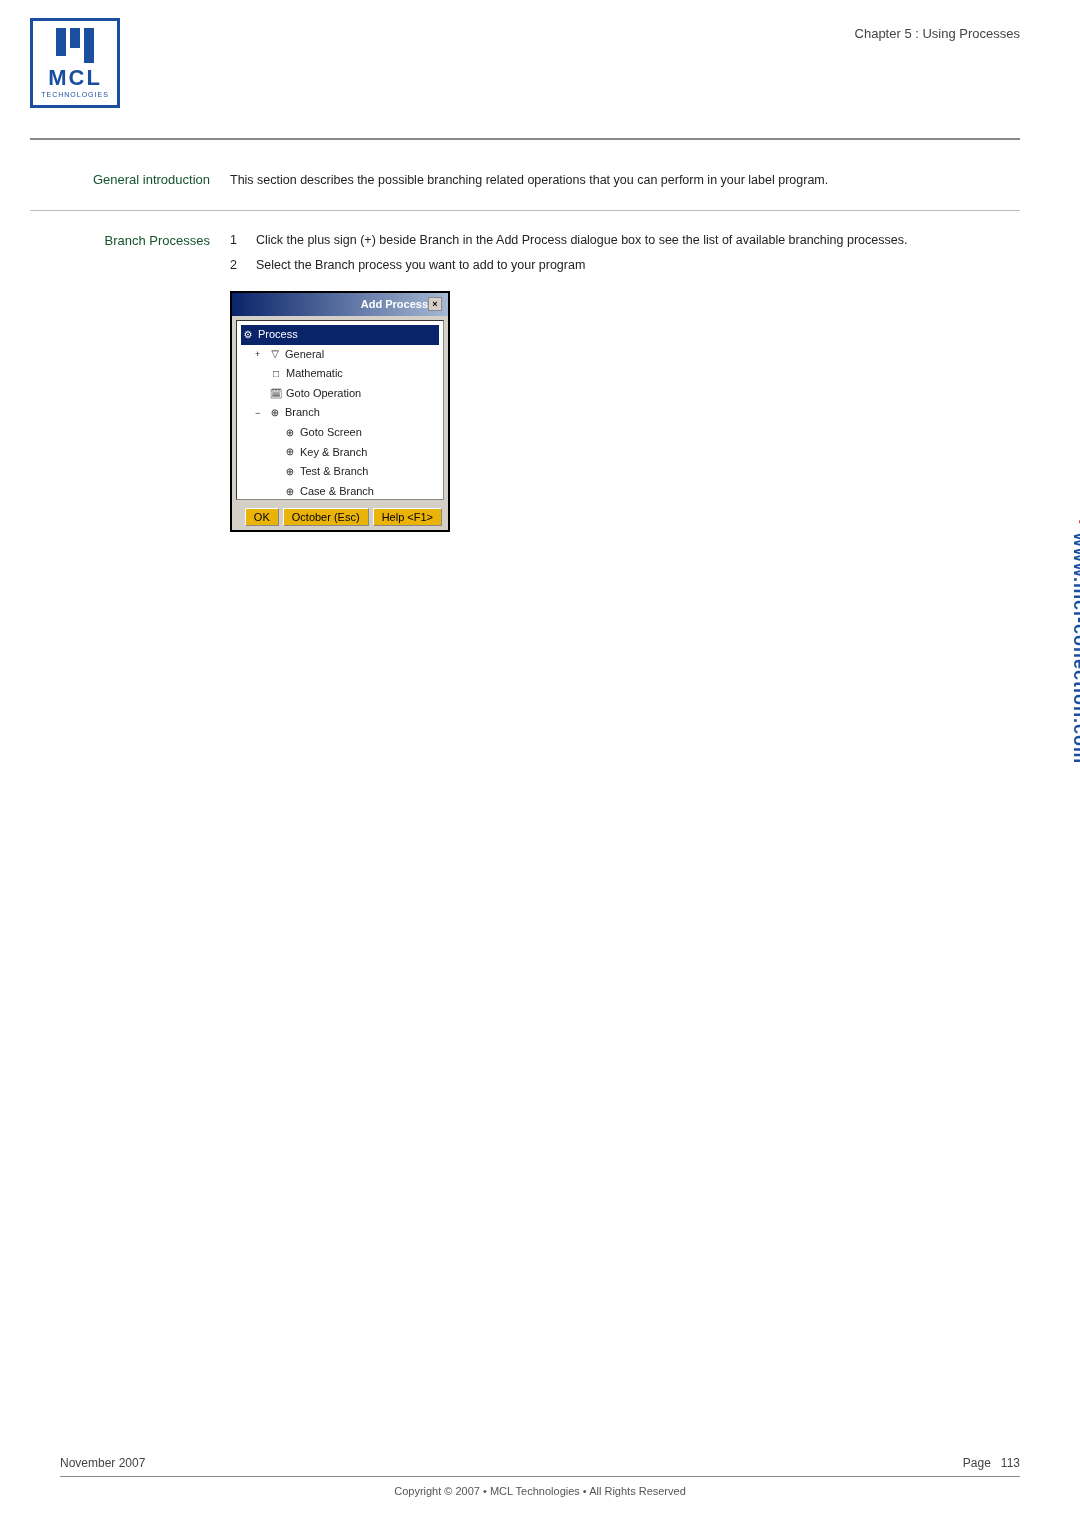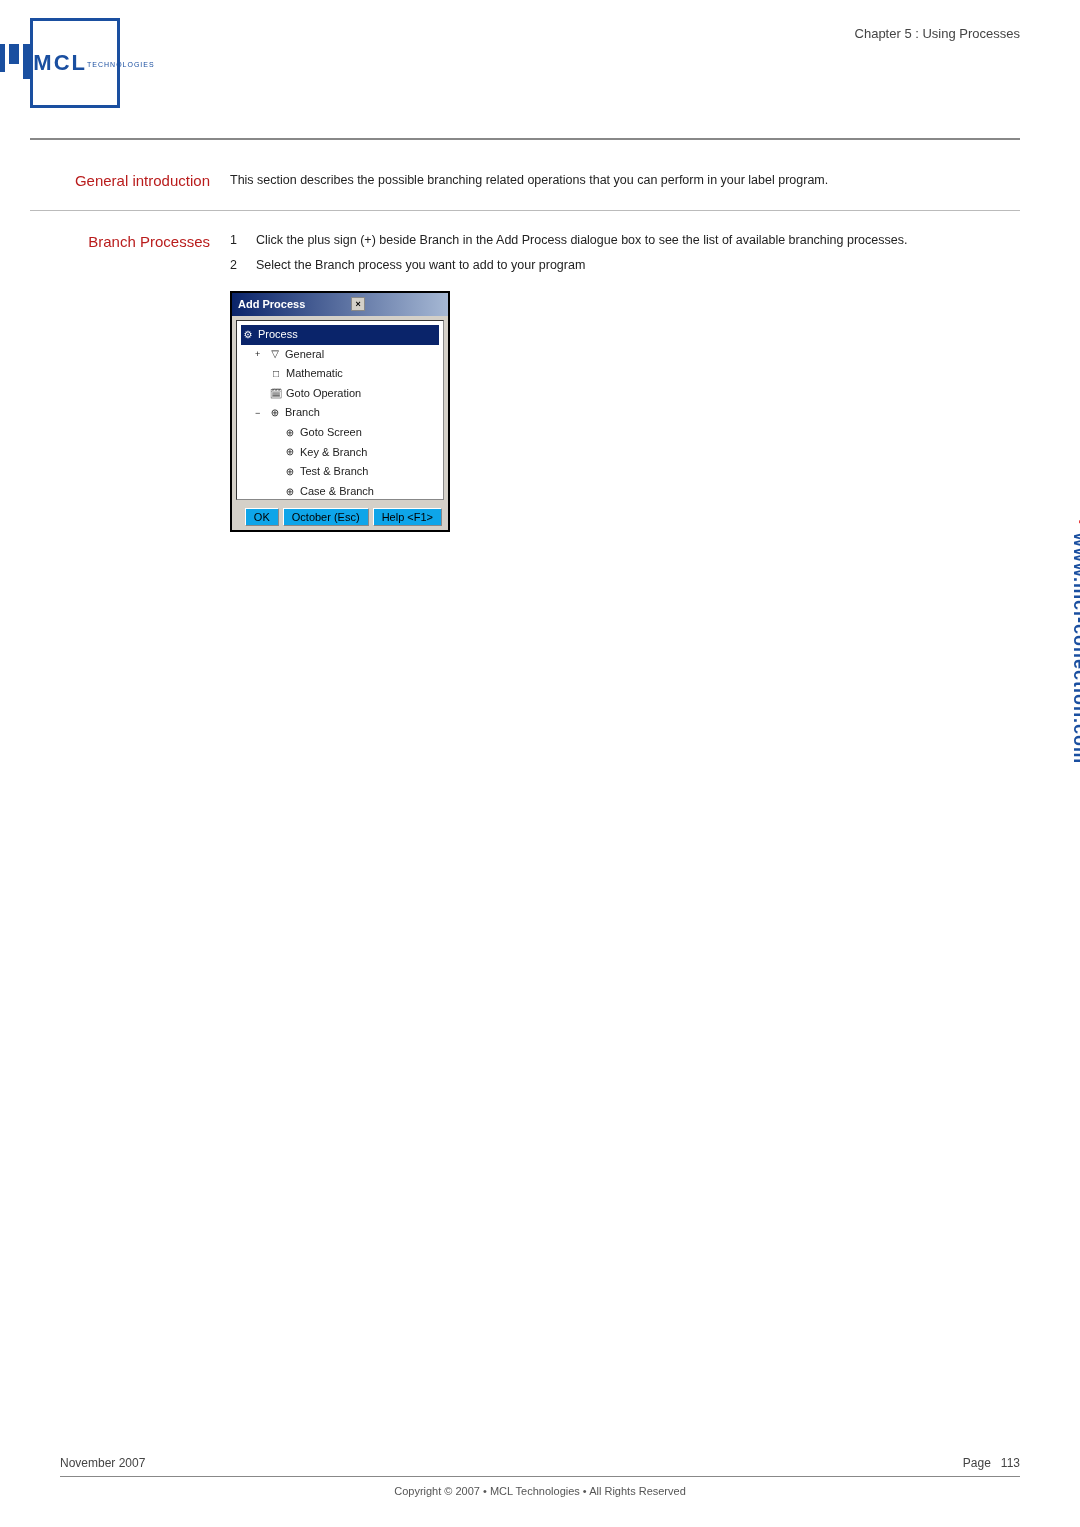--- a/index.html
+++ b/index.html
@@ -20,21 +20,21 @@
       align-items: flex-start;
       padding: 18px 60px 10px 30px;
       border-bottom: none;
     }
 
     .logo-box {
       width: 90px;
       height: 90px;
       border: 3px solid #1a4fa0;
       display: flex;
-      flex-direction: row;
+      flex-direction: column;
       align-items: center;
       justify-content: center;
       padding: 6px;
     }
 
     .logo-bars {
       display: flex;
       gap: 4px;
       margin-bottom: 4px;
     }
@@ -90,22 +90,22 @@
 
     .content-row {
       display: flex;
       border-bottom: 1px solid #bbb;
       padding: 20px 0;
     }
 
     .row-label {
       width: 200px;
       min-width: 200px;
-      color: #b91c1c;
-      font-size: 15px;
+      color: #14532d;
+      font-size: 13px;
       padding-top: 2px;
       padding-right: 20px;
       text-align: right;
     }
 
     .row-content {
       flex: 1;
       font-size: 12.5px;
       line-height: 1.6;
       color: #222;
@@ -148,23 +148,22 @@
       font-size: 11px;
     }
 
     .dialog-title-bar {
       background: linear-gradient(to right, #0a246a, #a6b8d4);
       color: #fff;
       font-size: 11px;
       font-weight: bold;
       padding: 3px 6px;
       display: flex;
-      justify-content: flex-start;
+      justify-content: flex-end;
       align-items: center;
-      gap: 46px;
     }
 
     .dialog-close-btn {
       background: #d4d0c8;
       border: 1px solid #888;
       width: 14px;
       height: 14px;
       display: flex;
       align-items: center;
       justify-content: center;
@@ -215,21 +214,21 @@
     .indent-3 { margin-left: 42px; }
 
     .dialog-footer {
       padding: 4px 6px;
       display: flex;
       gap: 4px;
       justify-content: flex-end;
     }
 
     .dlg-btn {
-      background: #0ea5e9;
+      background: #eab308;
       border: 1px solid #888;
       border-top-color: #fff;
       border-left-color: #fff;
       padding: 2px 8px;
       font-size: 11px;
       cursor: pointer;
       color: #000;
     }
 
     

